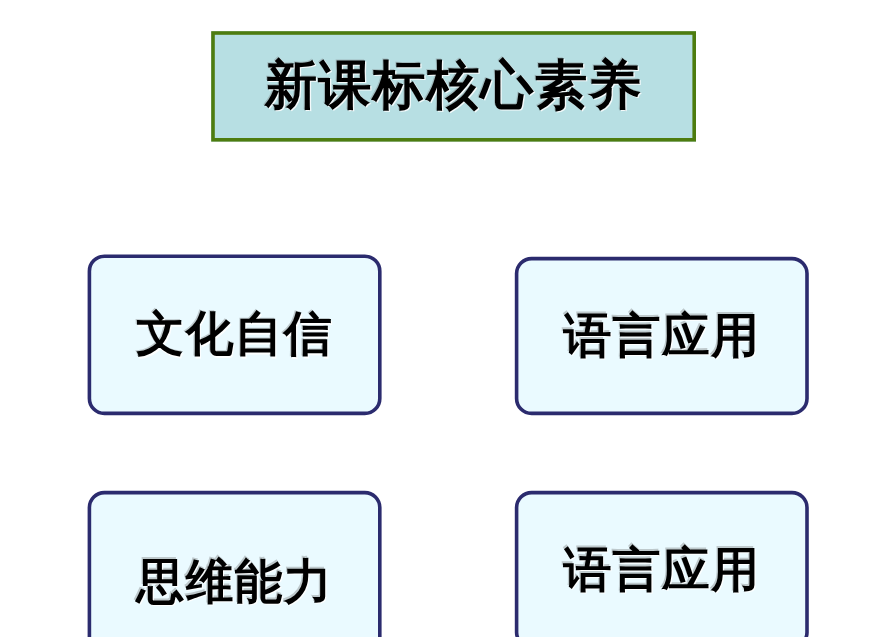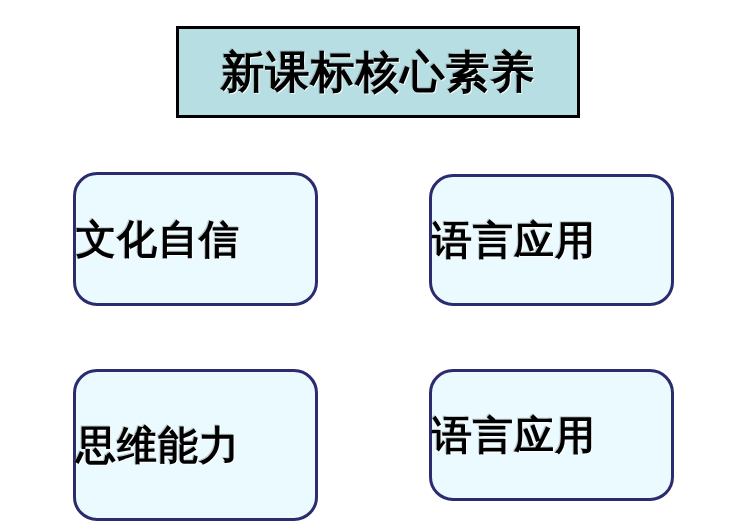--- a/index.html
+++ b/index.html
@@ -27,21 +27,21 @@
 
   
   .title-banner {
     position: absolute;
     left: 176px;
     top: 26px;
     width: 404px;
     height: 92px;
     box-sizing: border-box;
     background: #b7dfe3;
-    border: 3px solid #000000;
+    border: 3px solid #4d7c0f;
     display: flex;
     align-items: center;
     justify-content: center;
   }
   .title-text {
     font-size: 44px;
     font-weight: bold;
     color: #000000;
     letter-spacing: 1px;
     line-height: 1;
@@ -50,24 +50,25 @@
       1px 1px 0 rgba(255,255,255,0.85),
       -1px -1px 0 rgba(120,120,120,0.35);
   }
 
   
   .item-box {
     position: absolute;
     box-sizing: border-box;
     background: #eafaff;
     border: 3px solid #2b2b6e;
-    border-radius: 24px;
+    border-radius: 14px;
     display: flex;
     align-items: center;
-    justify-content: flex-start;
+    justify-content: center;
+    margin-top: 40px;
   }
   .item-text {
     font-size: 40px;
     font-weight: bold;
     color: #000000;
     letter-spacing: 1px;
     line-height: 1;
     white-space: nowrap;
     text-shadow:
       1px 1px 0 rgba(255,255,255,0.9),

